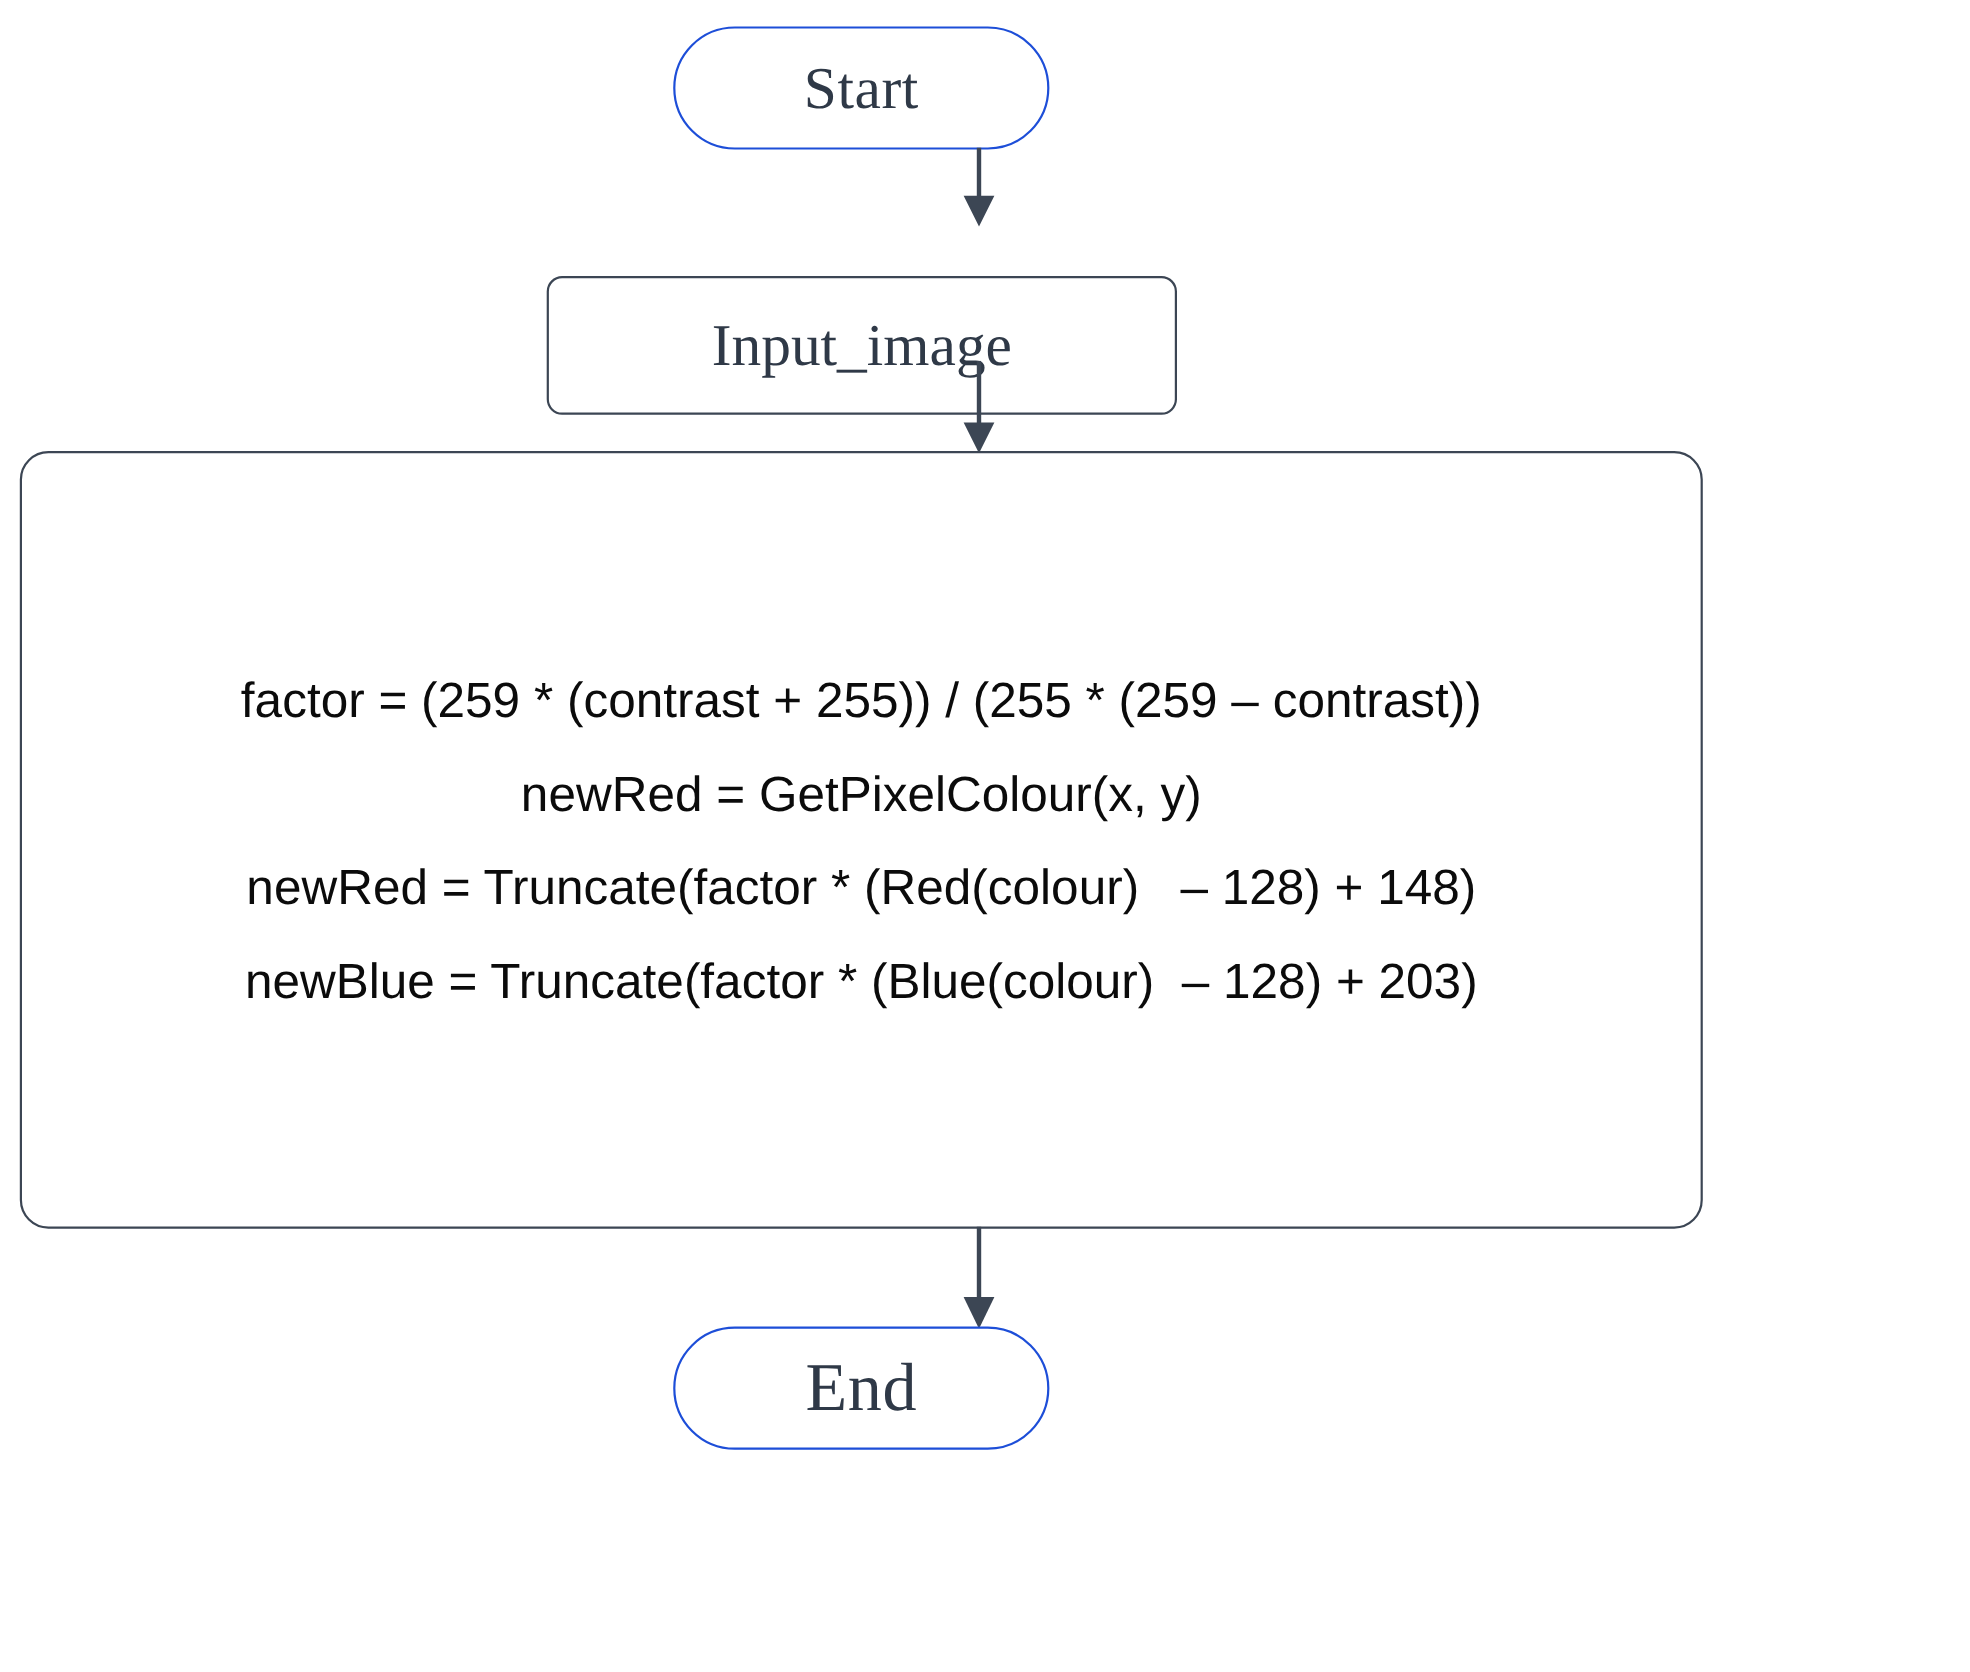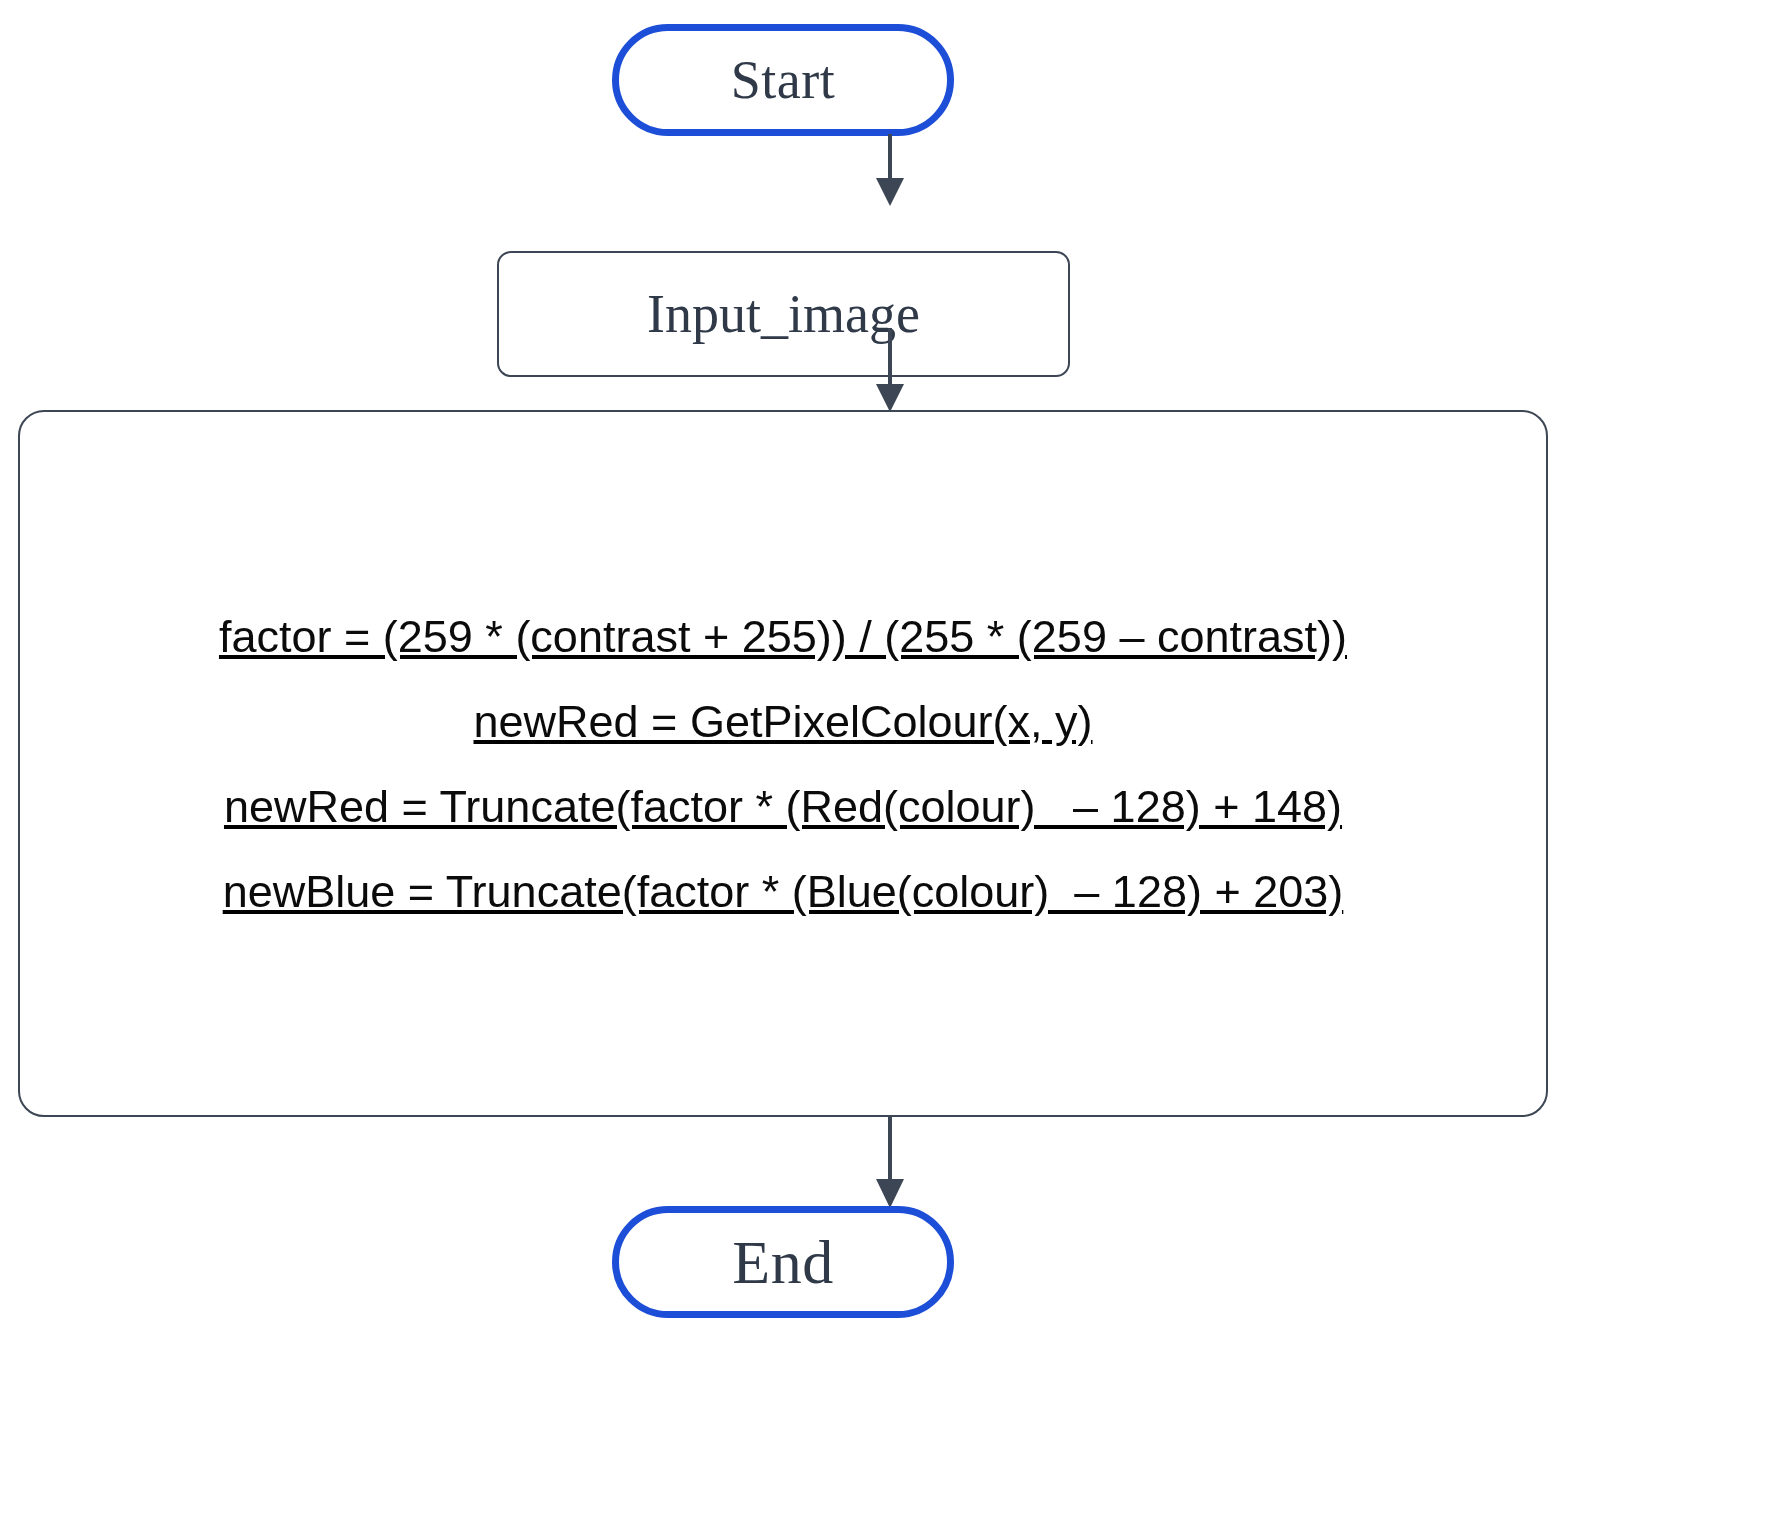--- a/index.html
+++ b/index.html
@@ -18,21 +18,21 @@
     position: relative;
     width: 1791px;
     height: 1520px;
     background: #ffffff;
   }
 
   
   .terminator {
     position: absolute;
     box-sizing: border-box;
-    border: 7px solid #1d4ed8;
+    border: 2px solid #1d4ed8;
     border-radius: 999px;
     background: #ffffff;
     display: flex;
     align-items: center;
     justify-content: center;
     font-family: "Liberation Serif", serif;
     color: #2f3947;
     letter-spacing: 0.5px;
   }
 
@@ -81,21 +81,20 @@
     width: 1530px;
     height: 707px;
     border: 2px solid #3c4654;
     border-radius: 26px;
     background: #ffffff;
     display: flex;
     flex-direction: column;
     align-items: center;
     justify-content: center;
     padding: 8px 26px;
-    text-decoration: underline;
   }
 
   .proc-line {
     font-family: "Liberation Sans", sans-serif;
     font-size: 45px;
     color: #0b0b0b;
     line-height: 1.0;
     text-align: center;
     white-space: pre;
     margin: 0;

